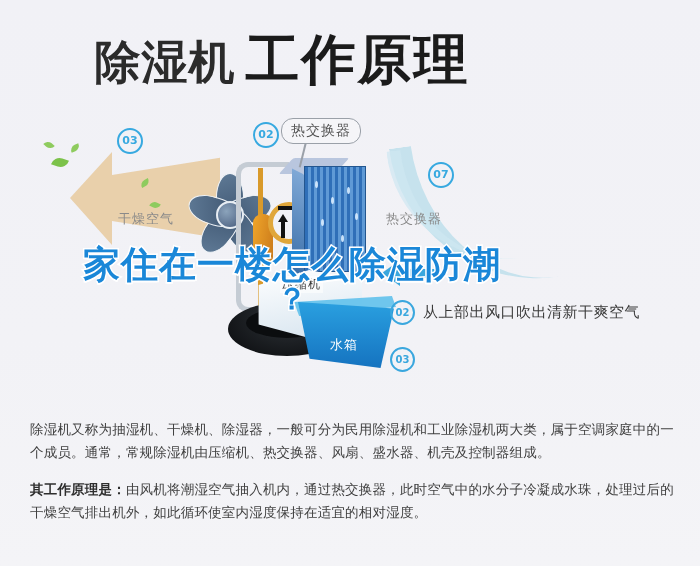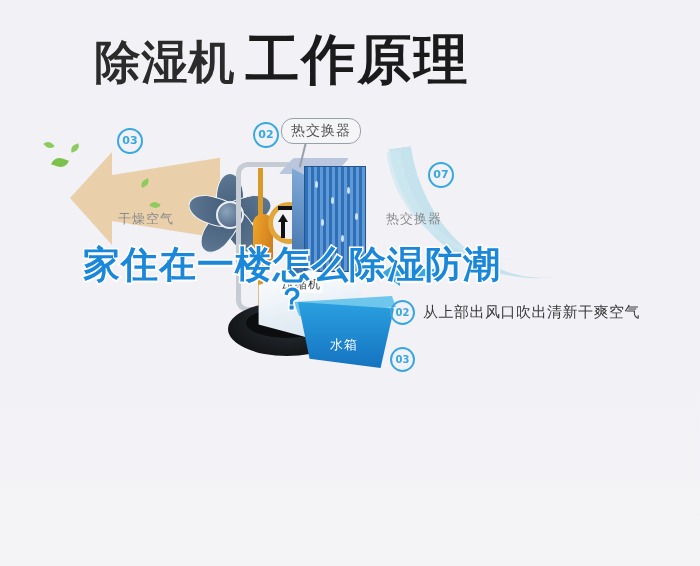--- a/index.html
+++ b/index.html
@@ -453,14 +453,18 @@
     <div class="bullet-row">
       <div class="bullet-badge">03</div>
     </div>
   </div>
 
   <div class="overlay">
     <div class="overlay-line">家住在一楼怎么除湿防潮</div>
     <div class="overlay-line2">？</div>
   </div>
 
+  <div class="para-block">
+    <div class="para">除湿机又称为抽湿机、干燥机、除湿器，一般可分为民用除湿机和工业除湿机两大类，属于空调家庭中的一个成员。通常，常规除湿机由压缩机、热交换器、风扇、盛水器、机壳及控制器组成。</div>
+    <div class="para"><span class="lead">其工作原理是：</span><span>由风机将潮湿空气抽入机内，通过热交换器，此时空气中的水分子冷凝成水珠，处理过后的干燥空气排出机外，如此循环使室内湿度保持在适宜的相对湿度。</span></div>
+  </div>
 
 </div>
 
 </body></html>

